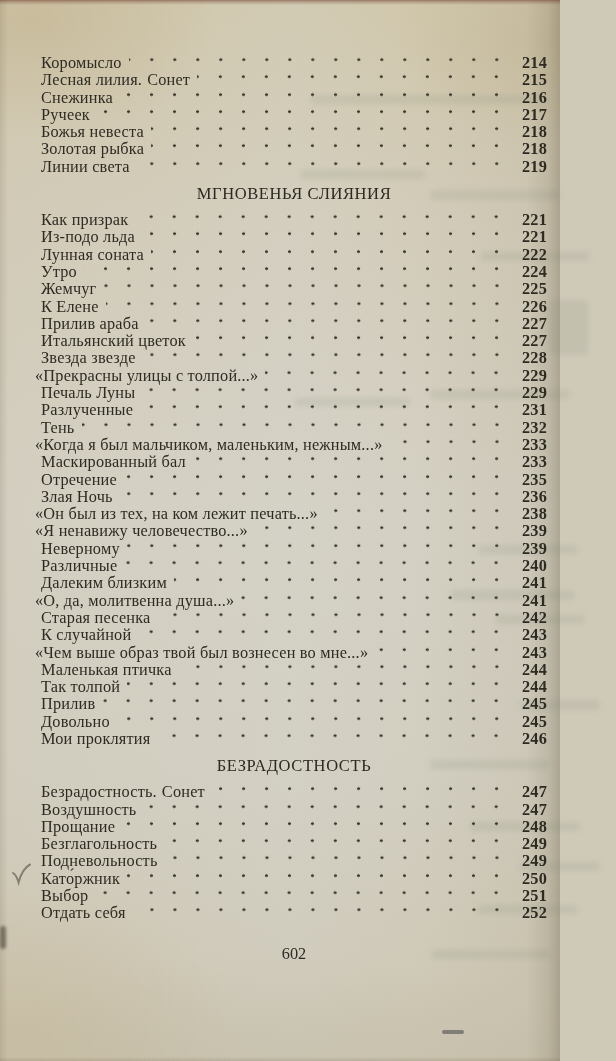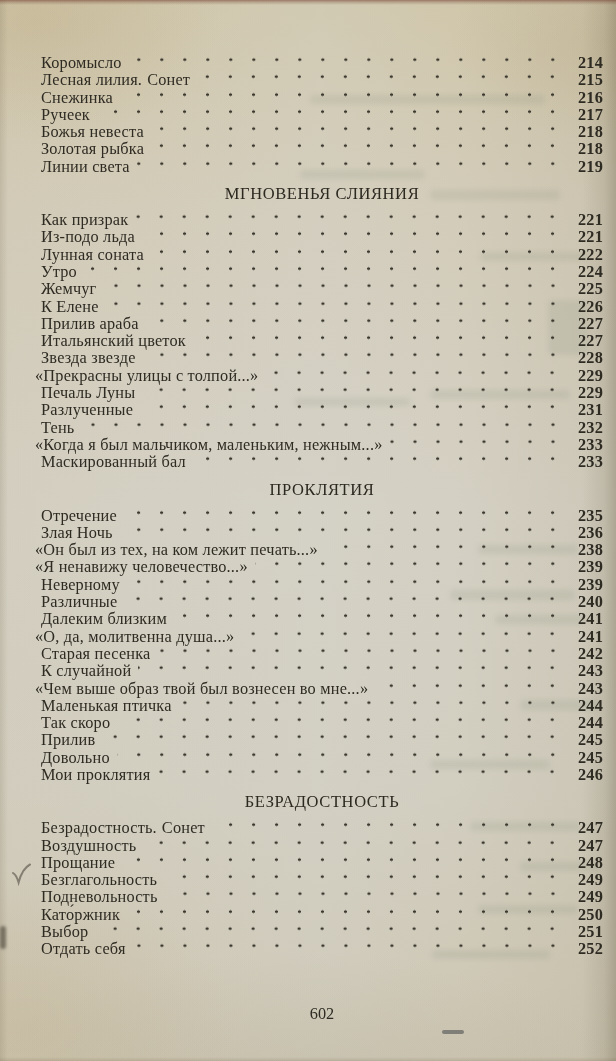--- a/index.html
+++ b/index.html
@@ -3,21 +3,21 @@
 <meta charset="utf-8">
 <title>Book TOC scan</title>
 <style>
   html, body { margin: 0; padding: 0; }
   body {
     width: 616px; height: 1061px; overflow: hidden;
     font-family: "Liberation Serif", "DejaVu Serif", serif;
     background: #cfc9b8;
   }
   .page {
-    position: relative; width: 616px; height: 1061px;
+    position: relative; width: 560px; height: 1061px;
     color: #2e2b23;
     background:
       
       linear-gradient(180deg, rgba(110,52,40,0.55) 0px, rgba(110,62,45,0.28) 2px, rgba(110,62,45,0) 5px),
       
       linear-gradient(0deg, rgba(100,85,60,0.18) 0px, rgba(100,85,60,0) 4px),
       
       linear-gradient(270deg, rgba(96,86,62,0.30) 0px, rgba(110,100,78,0.14) 12px, rgba(110,100,78,0) 34px),
       
       linear-gradient(90deg, rgba(105,92,68,0.16) 0px, rgba(105,92,68,0) 8px),
@@ -47,21 +47,21 @@
   .title-italic { flex: 0 0 auto; margin-left: 5px; }
   .leader {
     flex: 1 1 auto; align-self: stretch; margin-left: 7px; margin-right: 2px;
     background-image: radial-gradient(circle, #3b382f 1.15px, rgba(59,56,47,0) 1.7px);
     background-size: 23px 17.3px;
     background-repeat: repeat-x;
     background-position: right 1px bottom 3px;
   }
   .pagenum { flex: 0 0 auto; width: 36px; text-align: right; font-weight: bold; }
   .footer {
-    position: absolute; left: 41px; right: 13px; top: 1004px;
+    position: absolute; left: 41px; right: 13px; top: 944px;
     text-align: center; font-size: 16.3px; color: #2e2b23;
   }
   
   .checkmark { position: absolute; left: 11px; top: 862px; width: 22px; height: 24px; opacity: 0.75; }
   .edge-smudge {
     position: absolute; left: 0; top: 926px; width: 6px; height: 23px;
     background: rgba(58,52,42,0.55); filter: blur(1.5px); border-radius: 3px;
   }
   .gray-dash {
     position: absolute; left: 442px; top: 1030px; width: 22px; height: 4px;
@@ -200,21 +200,20 @@
       <div class="row hang-quote">
         <span class="title">«Когда я был мальчиком, маленьким, нежным...»</span>
         <span class="leader"></span>
         <span class="pagenum">233</span>
       </div>
       <div class="row">
         <span class="title">Маскированный бал</span>
         <span class="leader"></span>
         <span class="pagenum">233</span>
       </div>
-      <div class="heading">ПРОКЛЯТИЯ</div>
       <div class="row">
         <span class="title">Отречение</span>
         <span class="leader"></span>
         <span class="pagenum">235</span>
       </div>
       <div class="row">
         <span class="title">Злая Ночь</span>
         <span class="leader"></span>
         <span class="pagenum">236</span>
       </div>
@@ -262,21 +261,21 @@
         <span class="title">«Чем выше образ твой был вознесен во мне...»</span>
         <span class="leader"></span>
         <span class="pagenum">243</span>
       </div>
       <div class="row">
         <span class="title">Маленькая птичка</span>
         <span class="leader"></span>
         <span class="pagenum">244</span>
       </div>
       <div class="row">
-        <span class="title">Так скоро</span>
+        <span class="title">Так толпой</span>
         <span class="leader"></span>
         <span class="pagenum">244</span>
       </div>
       <div class="row">
         <span class="title">Прилив</span>
         <span class="leader"></span>
         <span class="pagenum">245</span>
       </div>
       <div class="row">
         <span class="title">Довольно</span>

